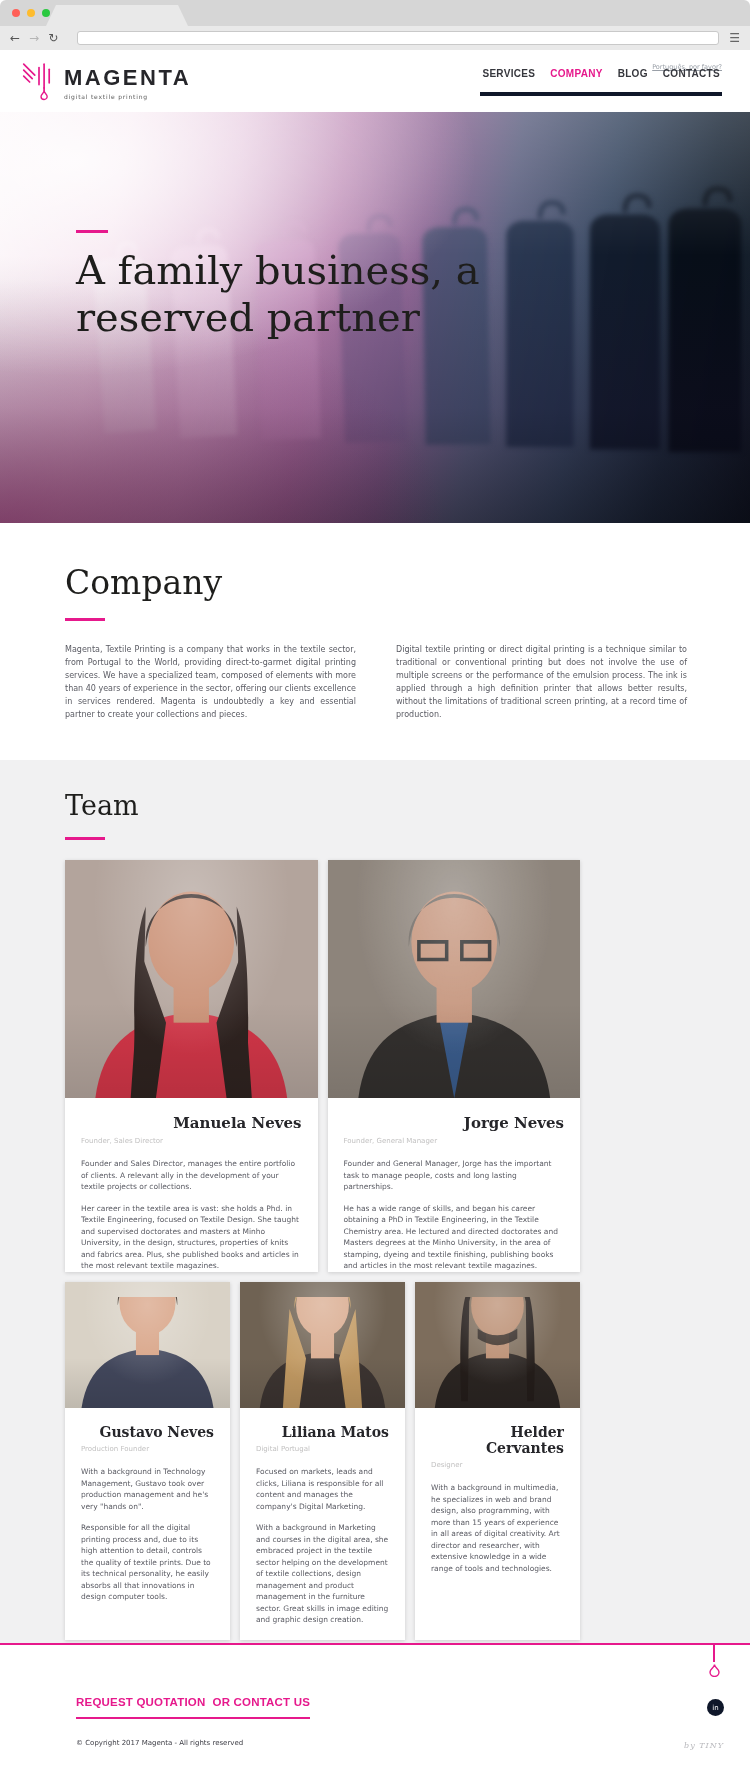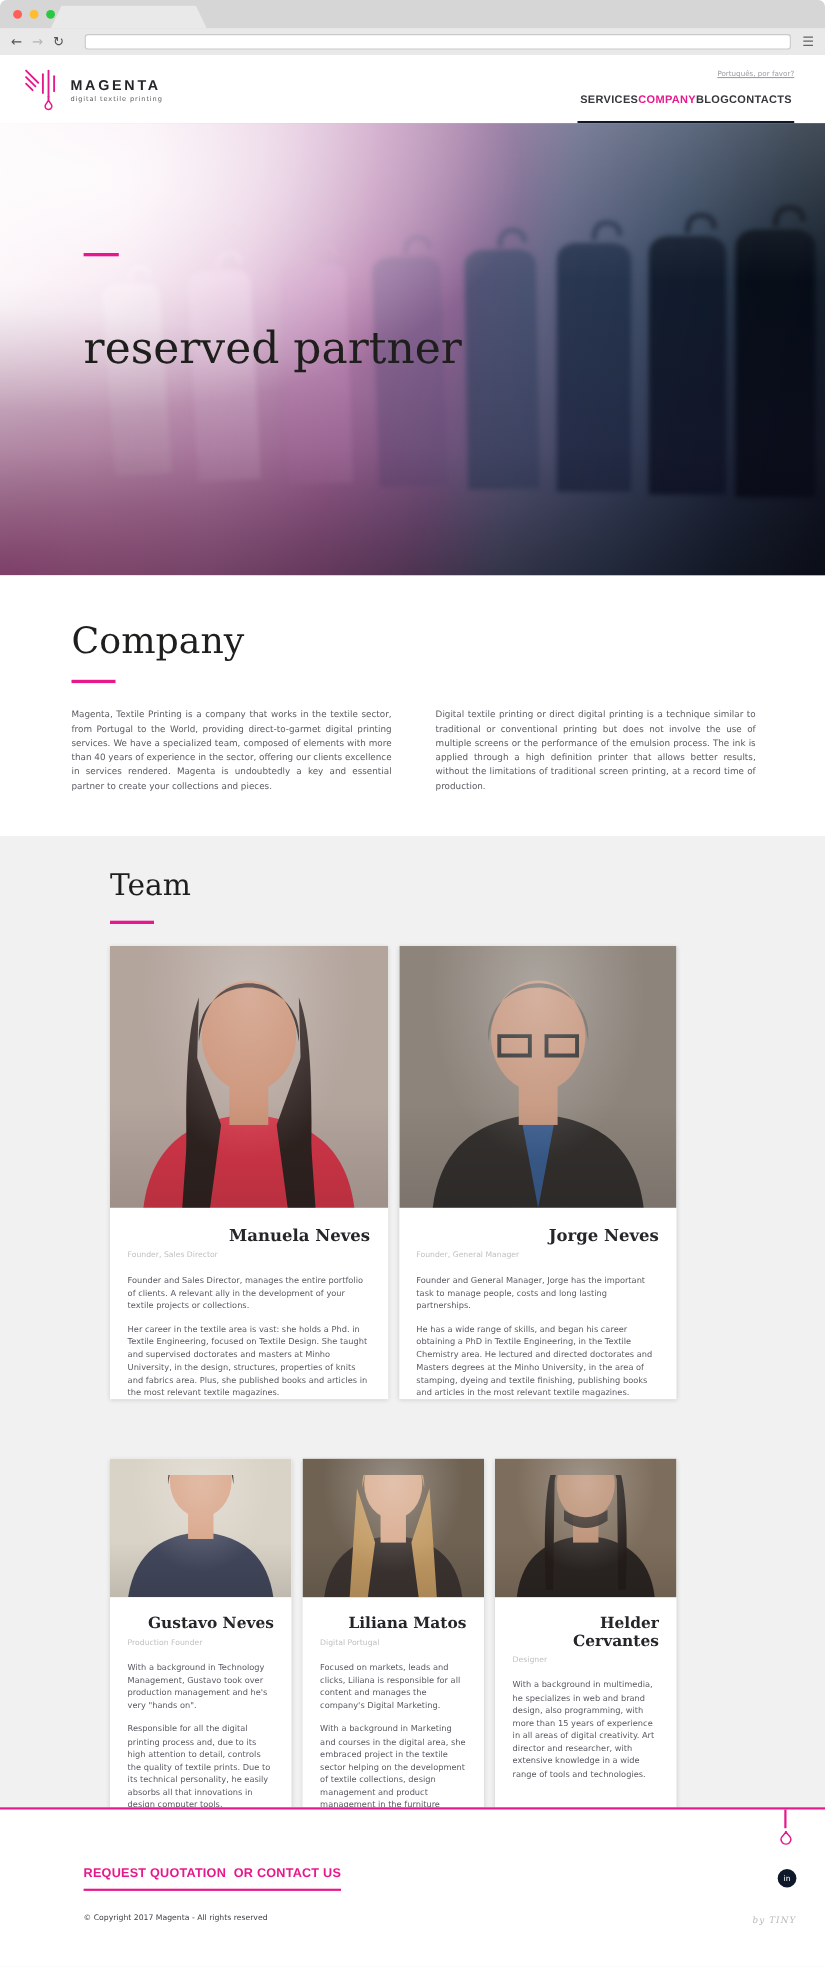--- a/index.html
+++ b/index.html
@@ -16,24 +16,24 @@
   .chrome-toolbar { height:24px; background:#e9e9e9; display:flex; align-items:center; padding:0 10px; }
   .nav-ico { font-size:12px; line-height:1; color:#555; margin-right:9px; cursor:default; }
   .nav-ico.disabled { color:#b5b5b5; }
   .url-bar { flex:1; height:14px; background:#fff; border:1px solid #c9c9c9; border-radius:3px; margin:0 10px; font-size:8px; padding:0 6px; color:#444; outline:none; }
   .menu-ico { font-size:12px; color:#666; }
 
   
   .site-header { height:62px; position:relative; background:#fff; }
   .logo { position:absolute; left:22px; top:11px; display:flex; align-items:center; gap:8px; }
   .logo svg { display:block; }
-  .wordmark { font-size:13px; font-weight:800; letter-spacing:2.5px; color:#26262a; font-family:"Liberation Sans",sans-serif; }
+  .wordmark { font-size:22px; font-weight:800; letter-spacing:2.5px; color:#26262a; font-family:"Liberation Sans",sans-serif; }
   .tagline { font-size:6px; letter-spacing:0.8px; color:#5a5a5a; margin-top:2px; }
   .lang-link { position:absolute; right:28px; top:13px; font-size:6.5px; color:#9aa0a8; text-decoration:underline; }
-  .main-nav { position:absolute; right:28px; bottom:0; display:flex; border-bottom:2px solid #0f172a; padding:0 2px 13px 2px; }
+  .main-nav { position:absolute; right:28px; bottom:16px; display:flex; gap:15px; border-bottom:4px solid #0f172a; padding:0 2px 13px 2px; }
   .main-nav span { font-size:10px; font-weight:800; letter-spacing:0.3px; color:#36373d; font-family:"Liberation Sans",sans-serif; cursor:pointer; }
   .main-nav span.active { color:#e6198c; }
 
   
   .hero { height:411px; position:relative; overflow:hidden;
     background:linear-gradient(100deg,#fbf3f7 0%,#f3dcea 16%,#dcb3d2 30%,#b77fae 43%,#8d6795 54%,#5f6382 64%,#3a4a63 76%,#1d2a3a 88%,#0d141d 100%); }
   .hero-art { position:absolute; inset:0; filter:blur(2.5px); }
   .hero-overlay { position:absolute; inset:0;
     background:
       radial-gradient(ellipse at 10% 12%, rgba(255,255,255,0.85), transparent 42%),
@@ -45,28 +45,28 @@
 
   
   .company { height:237px; background:#fff; padding:40px 0 0 65px; }
   .h-serif { font-family:"DejaVu Serif","Liberation Serif",serif; color:#1e1e1c; }
   .company h2 { font-size:33px; font-weight:500; }
   .section-dash { width:40px; height:3px; background:#e6198c; margin-top:16px; }
   .company-text { width:622px; margin-top:22px; columns:2; column-gap:40px; font-size:8px; line-height:13px; color:#5a5b63; text-align:justify; }
   .company-text p { margin-bottom:11px; }
 
   
-  .team { height:883px; background:#f1f1f2; padding:30px 0 0 100px; }
+  .team { height:883px; background:#f1f1f2; padding:30px 0 0 65px; }
   .team h2 { font-size:27px; font-weight:500; }
   .team-grid { width:515px; display:grid; gap:10px; margin-top:20px; }
   .row1 { grid-template-columns:repeat(2,1fr); }
   .row2 { grid-template-columns:repeat(3,1fr); margin-top:10px; }
   .card { background:#fff; box-shadow:0 1px 4px rgba(0,0,0,0.15); overflow:hidden; }
   .row1 .card { height:412px; }
-  .row2 .card { height:358px;margin-top:44px; }
+  .row2 .card { height:358px; }
   .photo { position:relative; overflow:hidden; background:var(--bg,#999); }
   .row1 .photo { height:238px; }
   .row2 .photo { height:126px; }
   .photo::after { content:""; position:absolute; inset:0; background:radial-gradient(ellipse at 50% 18%, rgba(255,255,255,0.28), transparent 55%), linear-gradient(to bottom, rgba(0,0,0,0) 60%, rgba(0,0,0,0.12) 100%); }
   .photo svg { position:absolute; left:0; bottom:0; width:100%; height:88%; }
   .card-info { padding:16px 16px 0 16px; }
   .member-name { font-family:"DejaVu Serif","Liberation Serif",serif; font-size:15px; font-weight:700; color:#26262a;text-align:right; }
   .row2 .member-name { font-size:14px; }
   .member-role { font-size:7px; color:#c2c1c1; margin-top:5px; }
   .member-bio { margin-top:13px; font-size:7.5px; line-height:11.5px; color:#5a5b63; }
@@ -146,21 +146,21 @@
       <use href="#garment" transform="translate(370,150) rotate(-2) scale(1.2)" style="color:rgba(120,95,140,0.55)"></use>
       <use href="#garment" transform="translate(455,145) rotate(-1) scale(1.25)" style="color:rgba(60,75,105,0.7)"></use>
       <use href="#garment" transform="translate(540,140) scale(1.3)" style="color:rgba(30,45,70,0.8)"></use>
       <use href="#garment" transform="translate(625,135) scale(1.35)" style="color:rgba(12,22,38,0.88)"></use>
       <use href="#garment" transform="translate(705,130) scale(1.4)" style="color:rgba(5,12,22,0.92)"></use>
     </svg>
     <div class="hero-overlay"></div>
     <div class="hero-copy">
       <div class="dash"></div>
       <h1 class="hero-title h-serif">
-        <br>
+        <span>A family business, a</span><br>
         <span>reserved partner</span>
       </h1>
     </div>
   </section>
 
   <section class="company">
     <h2 class="h-serif">Company</h2>
     <div class="section-dash"></div>
     <div class="company-text">
       <p>Magenta, Textile Printing is a company that works in the textile sector, from Portugal to the World, providing direct-to-garmet digital printing services. We have a specialized team, composed of elements with more than 40 years of experience in the sector, offering our clients excellence in services rendered. Magenta is undoubtedly a key and essential partner to create your collections and pieces.</p>

